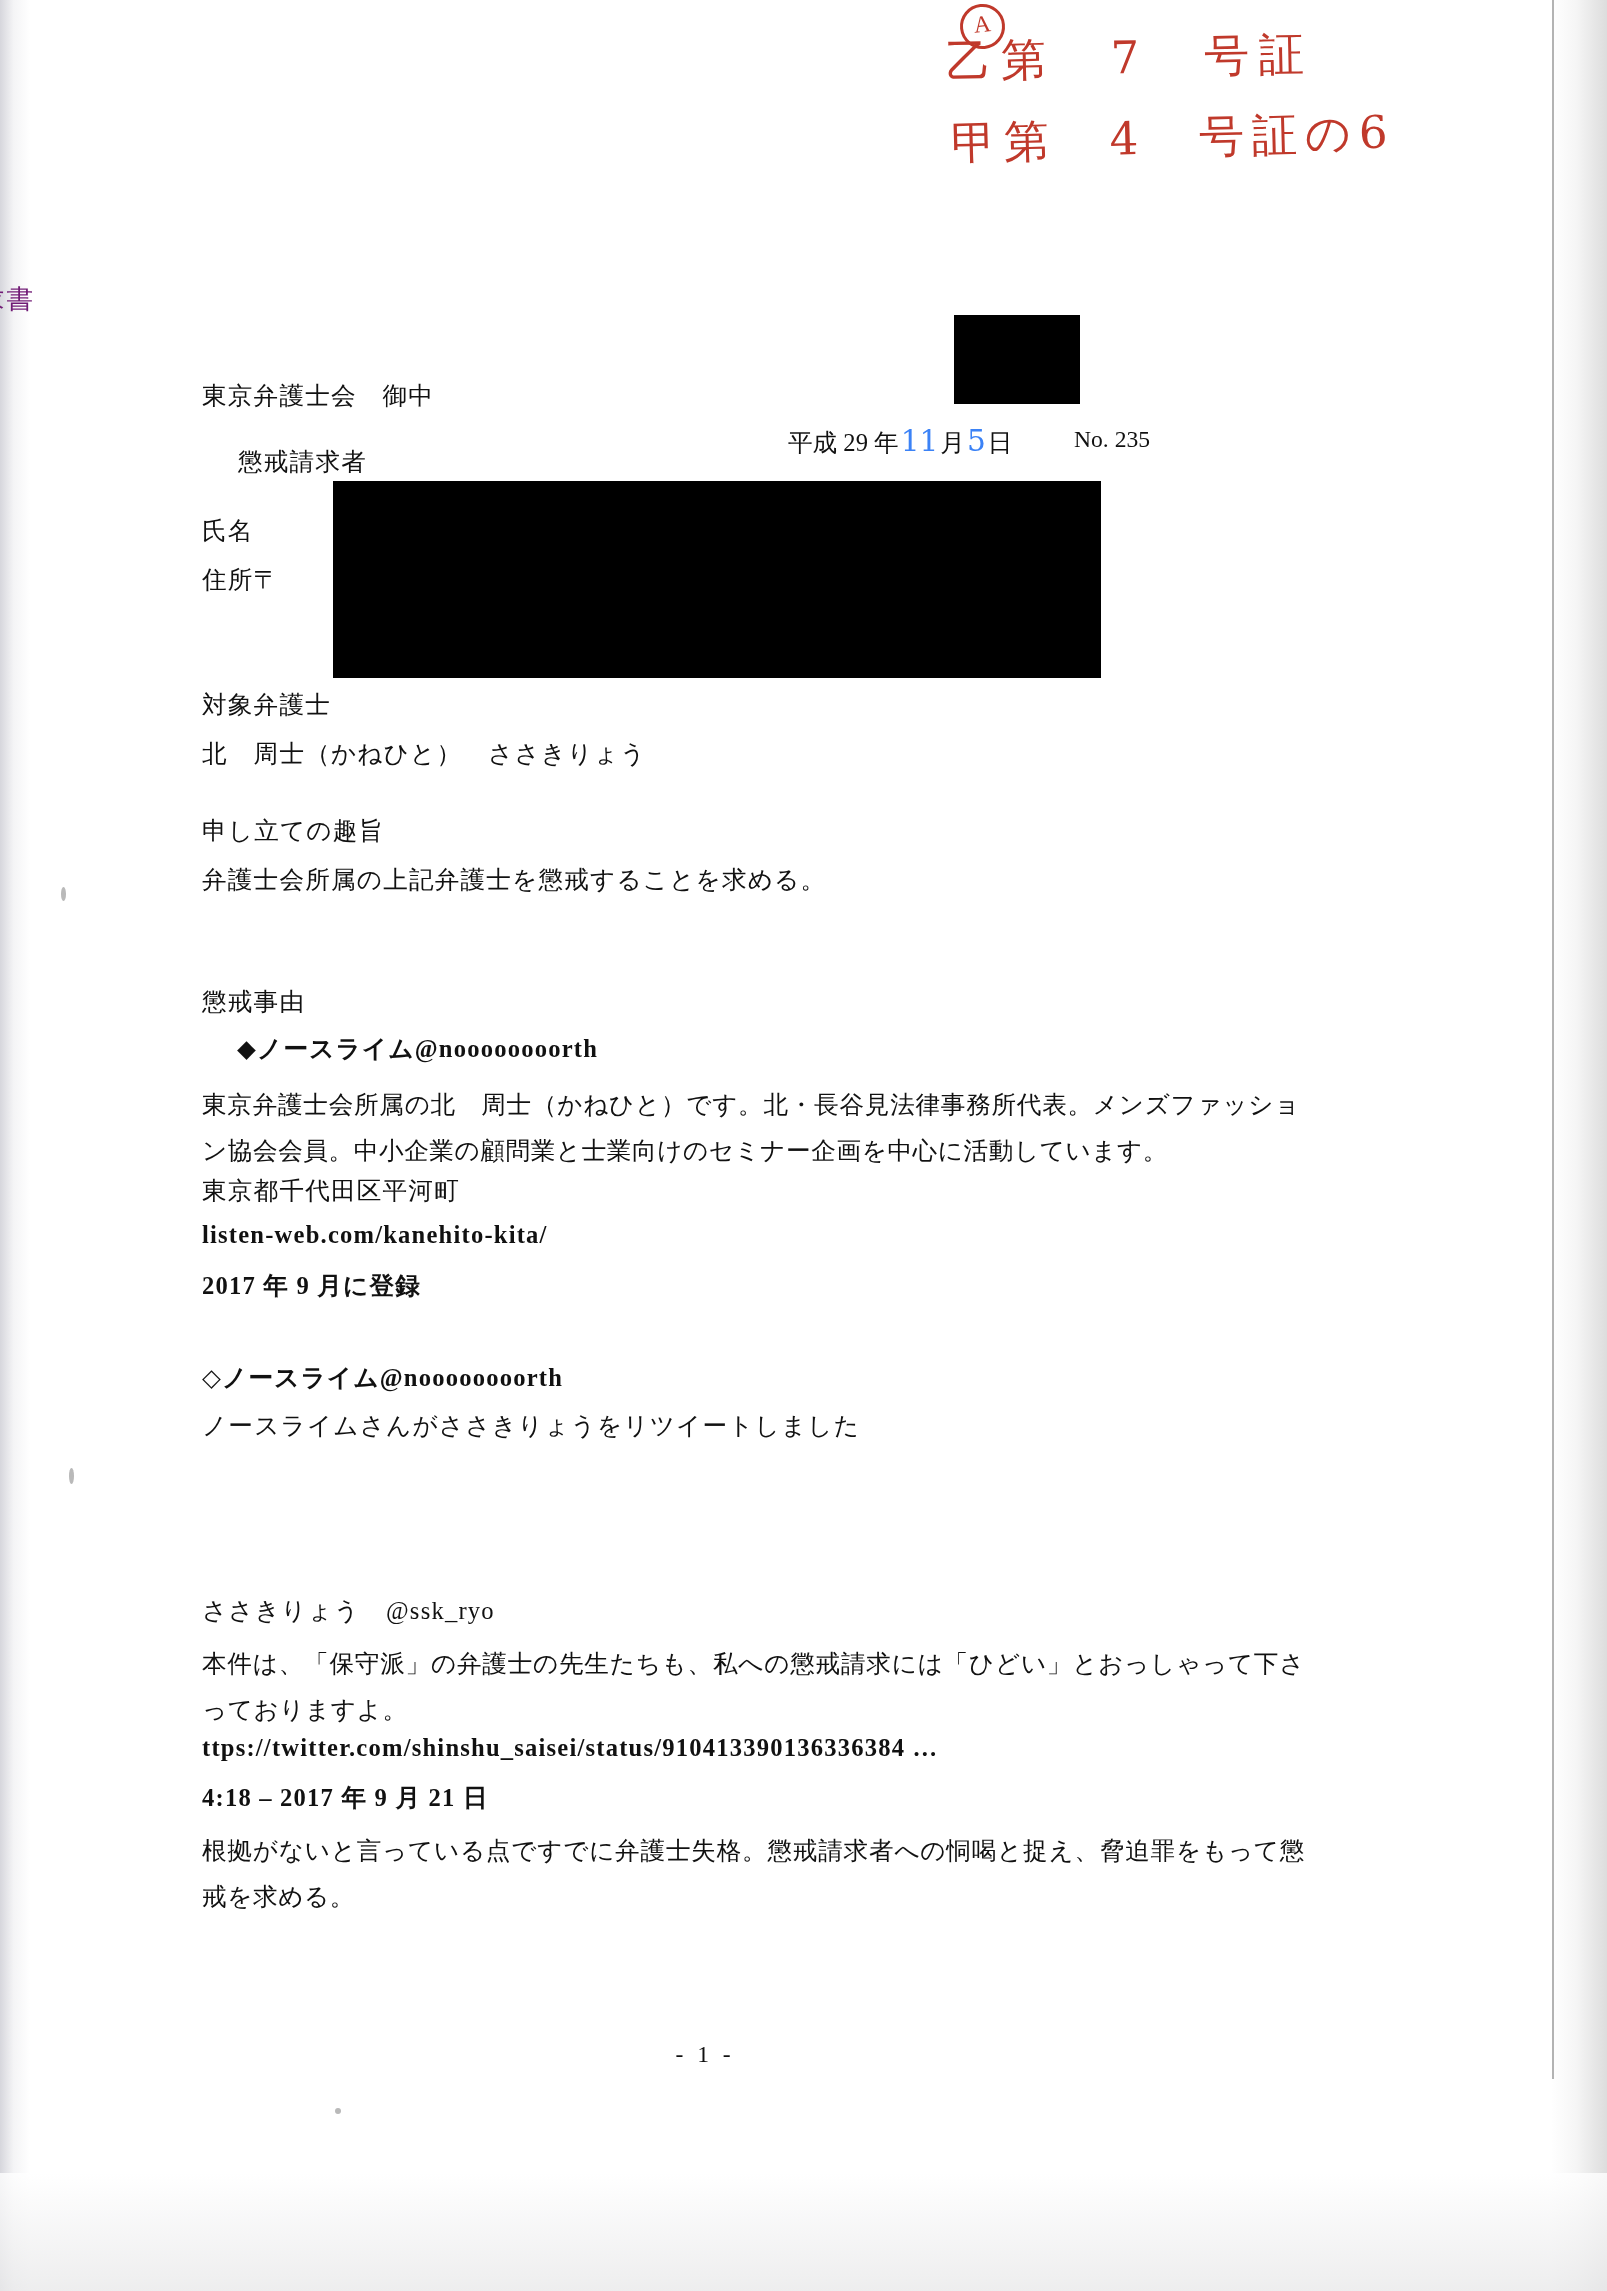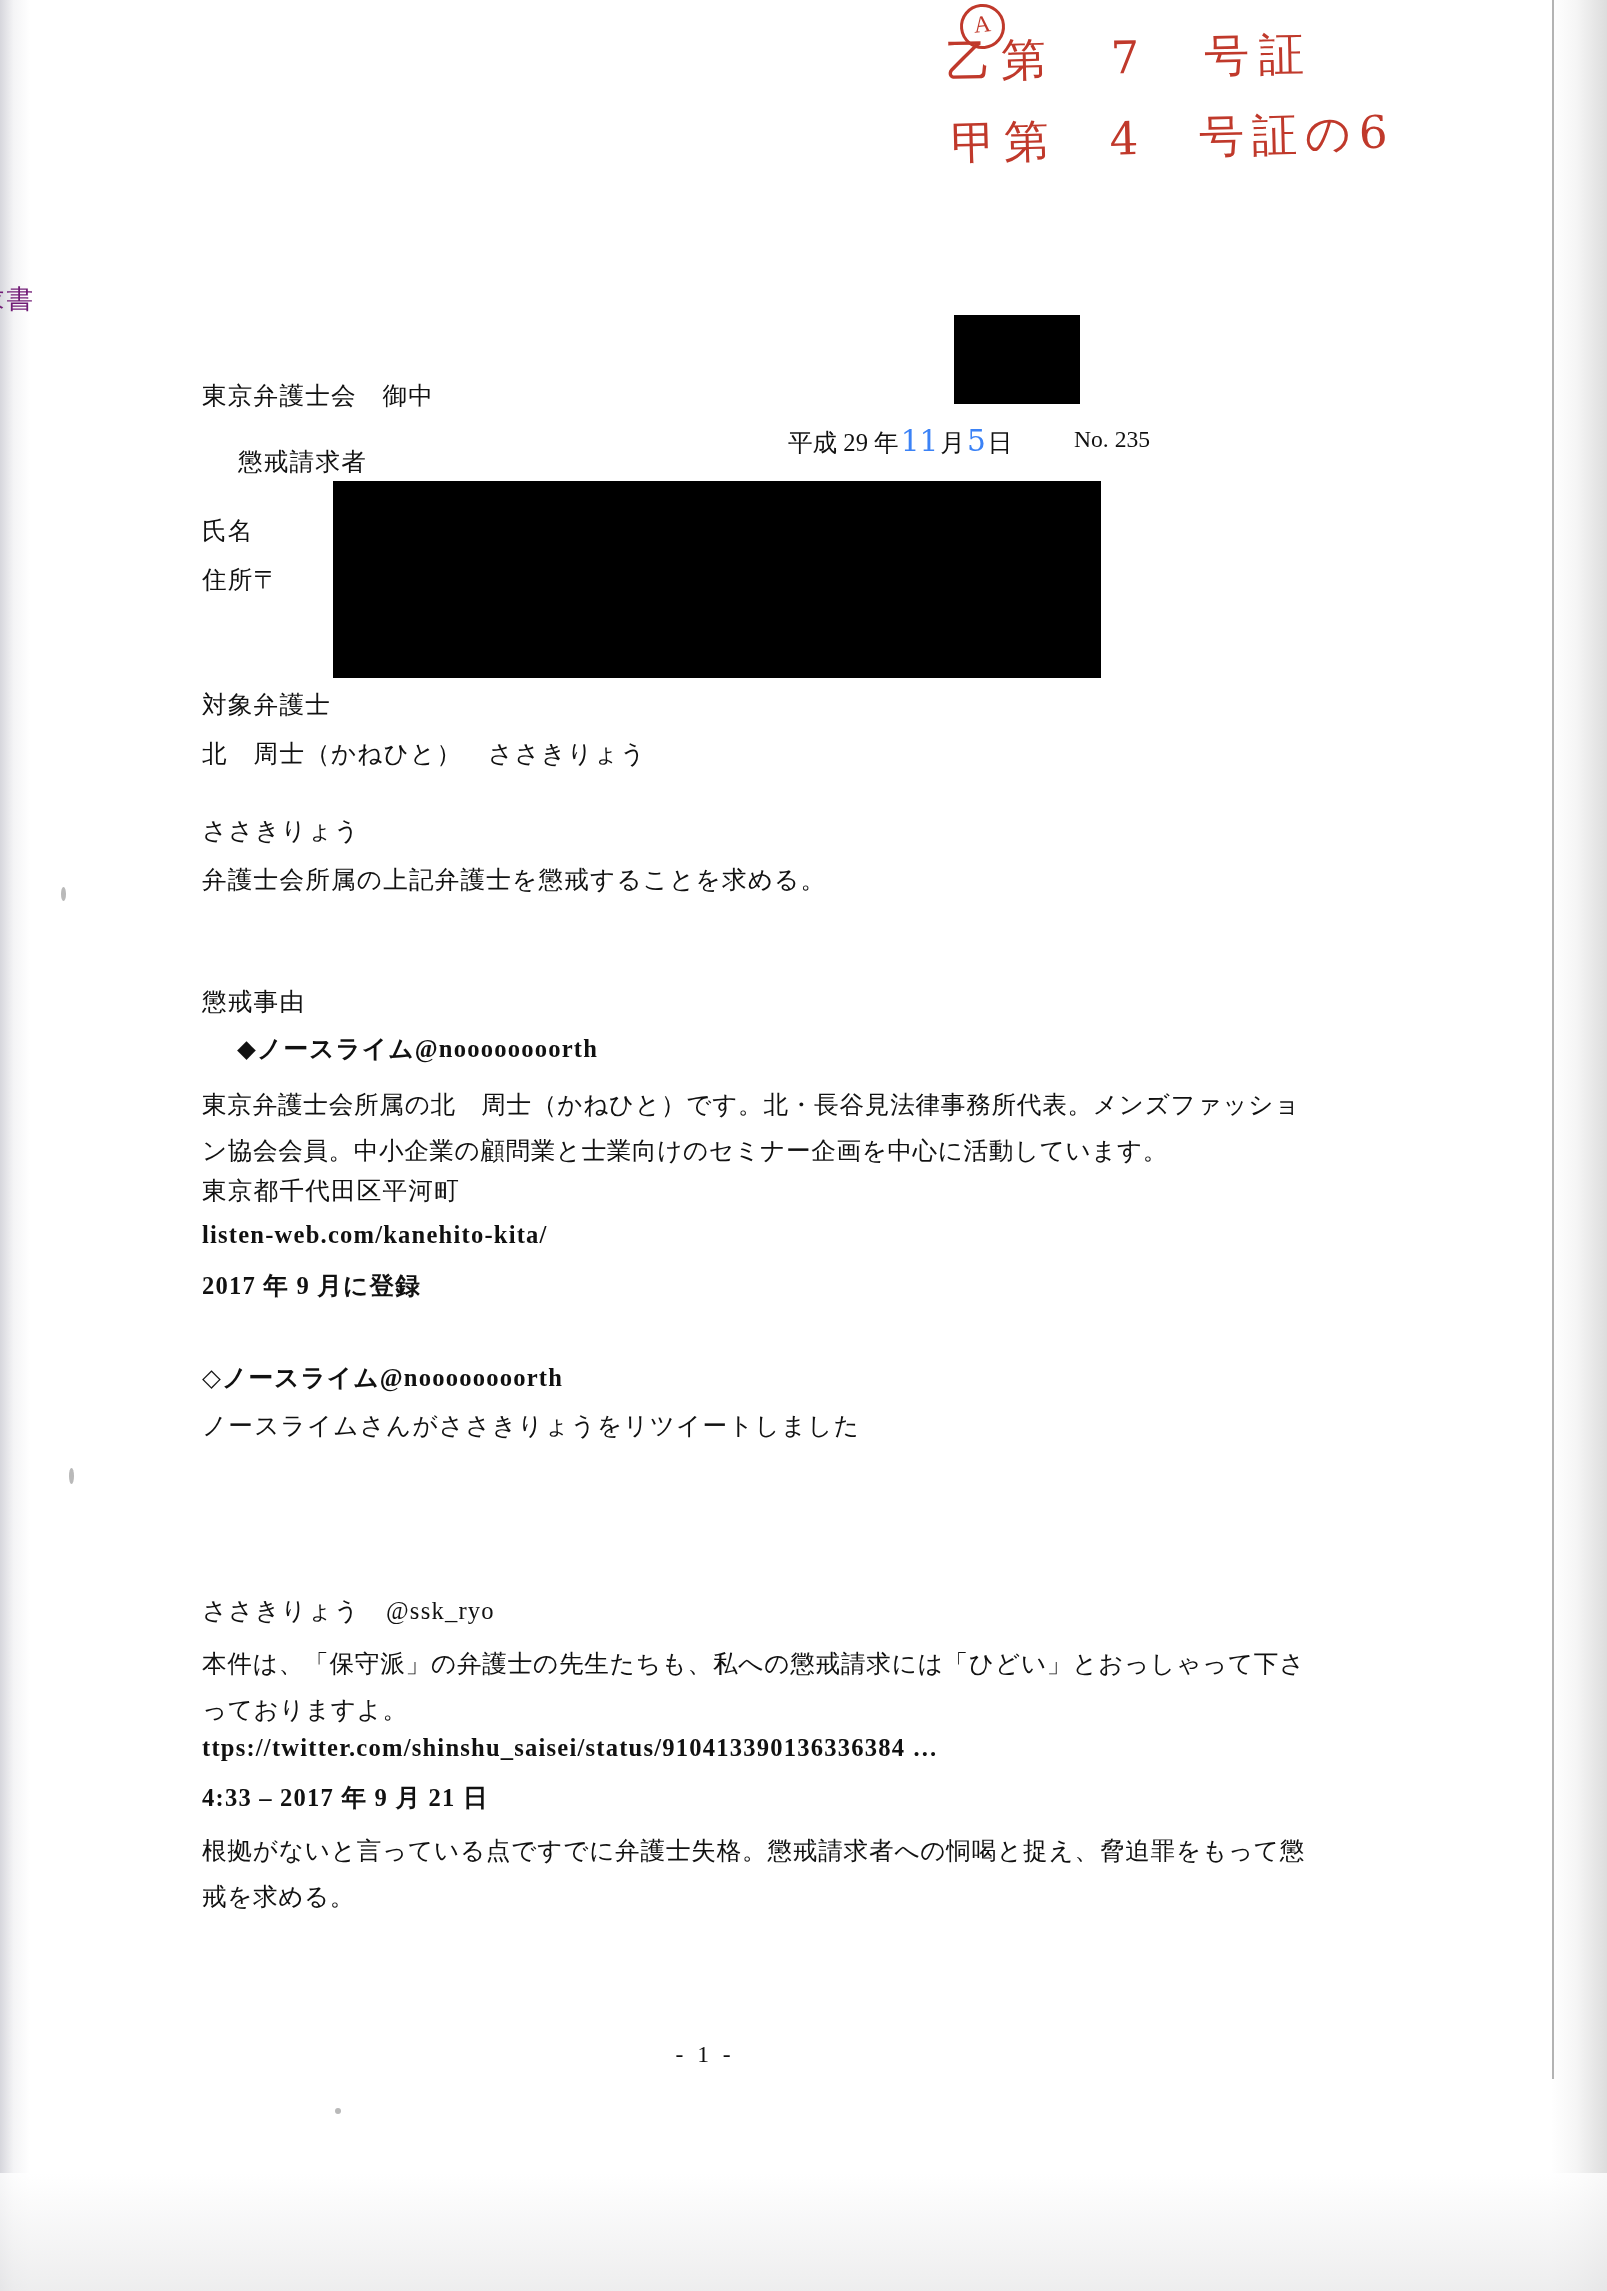--- a/index.html
+++ b/index.html
@@ -191,35 +191,35 @@
   </div>
   <div class="docno">No. 235</div>
 
   <div class="line" style="left:202px; top:445px;margin-left:36px;">懲戒請求者</div>
   <div class="line" style="left:202px; top:514px;">氏名</div>
   <div class="line" style="left:202px; top:563px;">住所〒</div>
 
   <div class="line" style="left:202px; top:688px;">対象弁護士</div>
   <div class="line" style="left:202px; top:737px;">北　周士（かねひと）　ささきりょう</div>
 
-  <div class="line" style="left:202px; top:814px;">ささきりょう</div>
+  <div class="line" style="left:202px; top:814px;">申し立ての趣旨</div>
   <div class="line" style="left:202px; top:863px;">弁護士会所属の上記弁護士を懲戒することを求める。</div>
 
   <div class="line" style="left:202px; top:985px;">懲戒事由</div>
 
   <div class="line bold" style="left:202px; top:1032px;margin-left:35px;">◆ノースライム@noooooooorth</div>
   <div class="para" style="left:202px; top:1082px; width:1098px;">東京弁護士会所属の北　周士（かねひと）です。北・長谷見法律事務所代表。メンズファッション協会会員。中小企業の顧問業と士業向けのセミナー企画を中心に活動しています。</div>
   <div class="line" style="left:202px; top:1174px;">東京都千代田区平河町</div>
   <div class="line bold" style="left:202px; top:1221px;">listen-web.com/kanehito-kita/</div>
   <div class="line bold" style="left:202px; top:1269px;">2017 年 9 月に登録</div>
 
   <div class="line bold" style="left:202px; top:1361px;">◇ノースライム@noooooooorth</div>
   <div class="line" style="left:202px; top:1409px;">ノースライムさんがささきりょうをリツイートしました</div>
   <div class="line" style="left:202px; top:1594px;">ささきりょう　@ssk_ryo</div>
   <div class="para" style="left:202px; top:1641px; width:1103px;">本件は、「保守派」の弁護士の先生たちも、私への懲戒請求には「ひどい」とおっしゃって下さっておりますよ。</div>
   <div class="line bold" style="left:202px; top:1734px;">ttps://twitter.com/shinshu_saisei/status/910413390136336384 …</div>
-  <div class="line bold" style="left:202px; top:1781px;">4:33 – 2017 年 9 月 21 日</div>
+  <div class="line bold" style="left:202px; top:1781px;">4:18 – 2017 年 9 月 21 日</div>
   <div class="para" style="left:202px; top:1828px; width:1103px;">根拠がないと言っている点ですでに弁護士失格。懲戒請求者への恫喝と捉え、脅迫罪をもって懲戒を求める。</div>
 
   <div class="page-num"><span>- 1 -</span></div>
 
 </div>
 
 
 </body></html>

